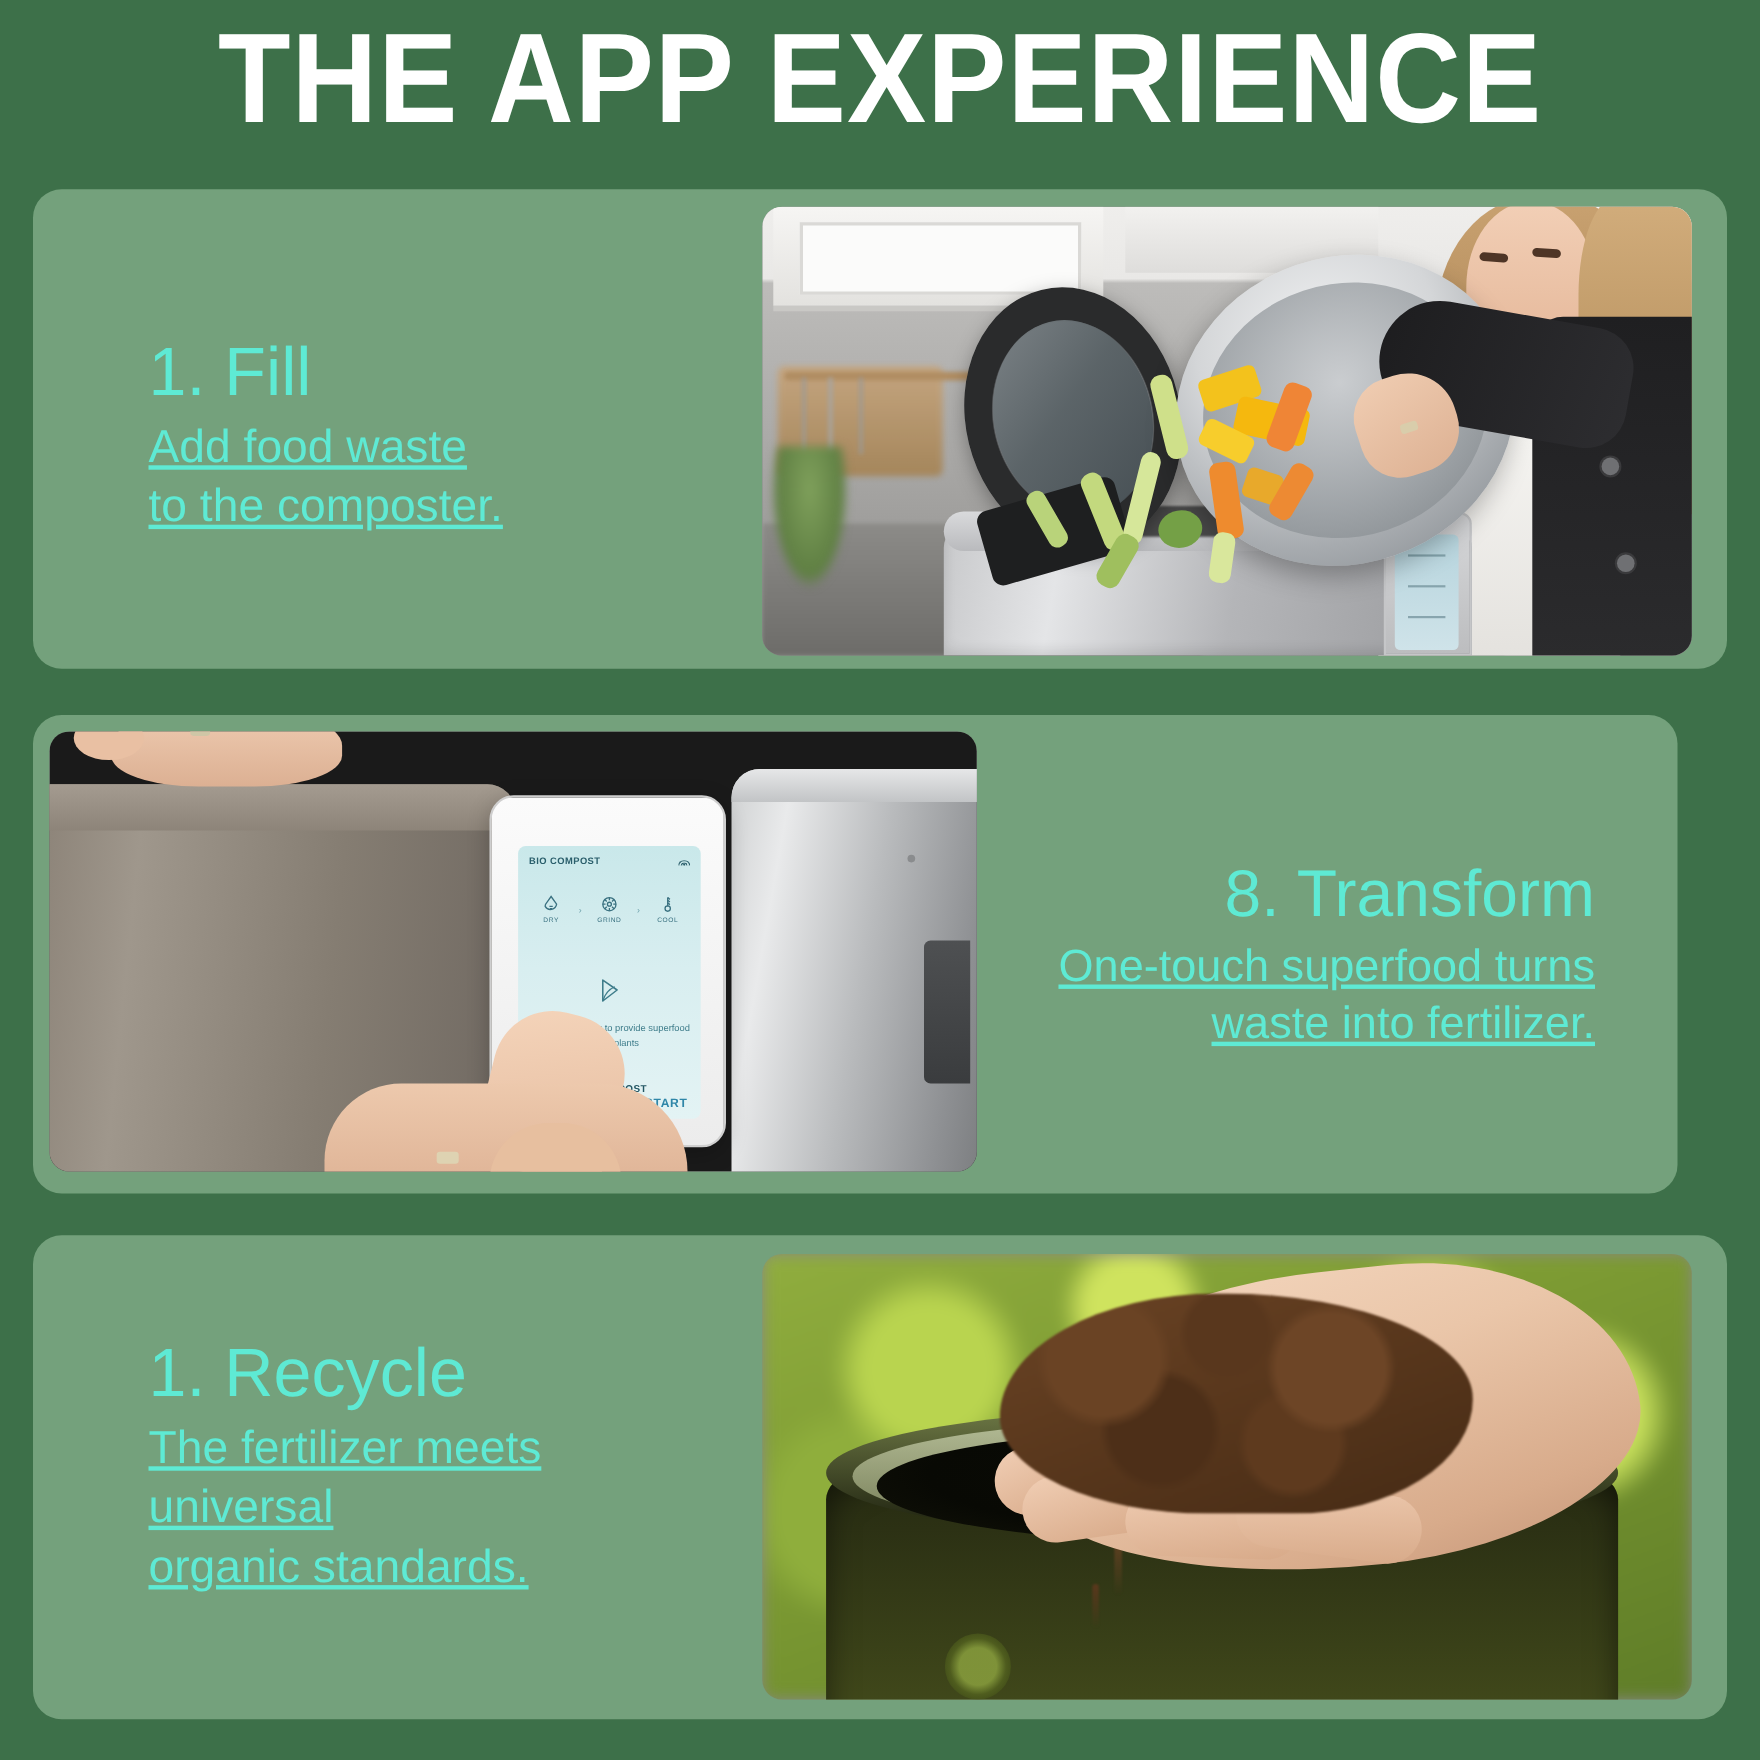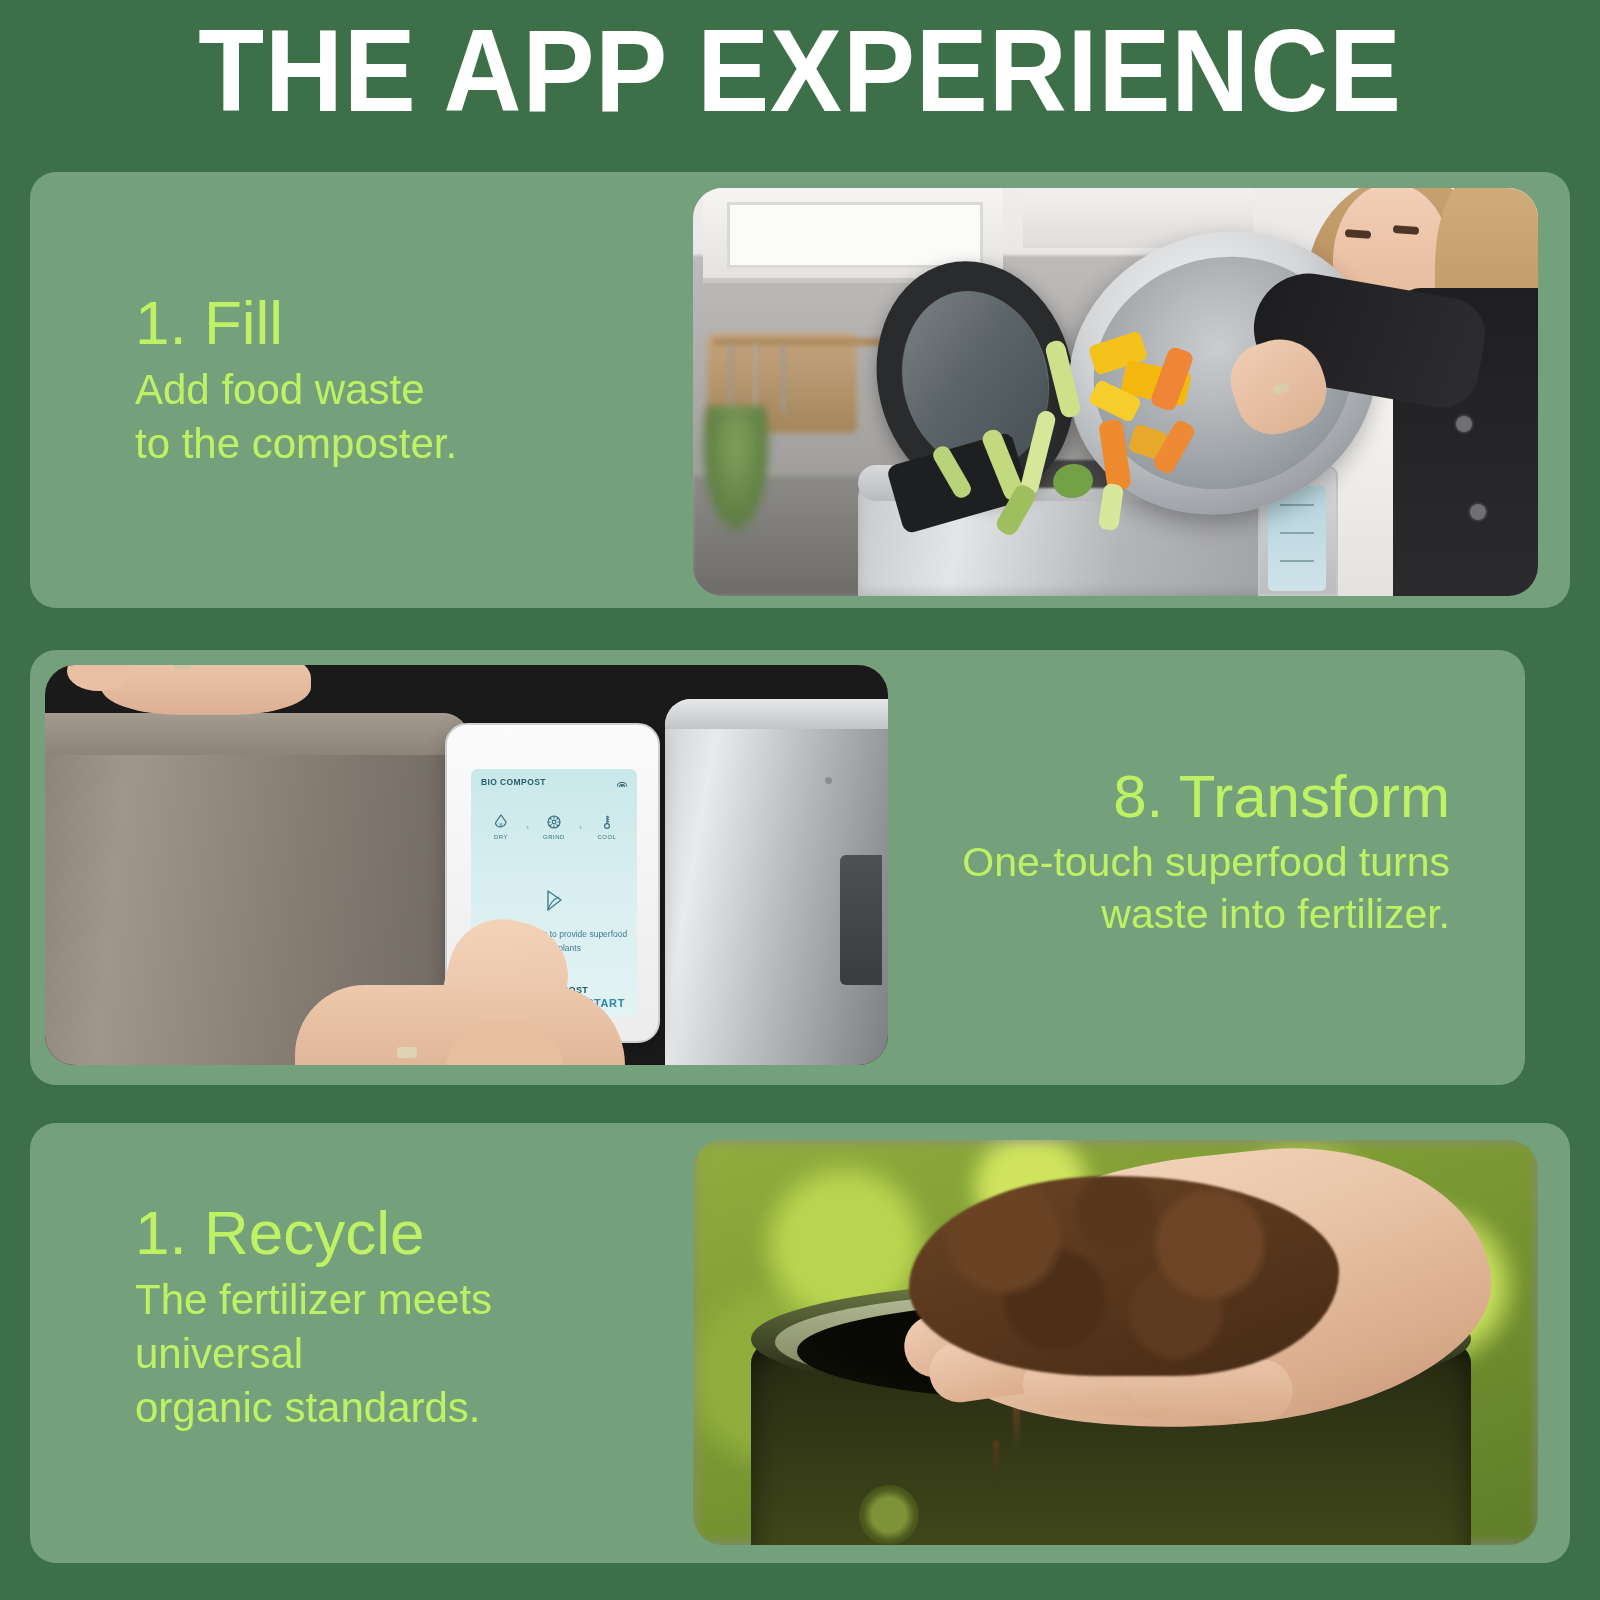--- a/index.html
+++ b/index.html
@@ -38,45 +38,46 @@
     position:absolute;
     background:#74a17c;
     border-radius:26px;
     overflow:hidden;
   }
   #card-1{ left:30px;  top:172px;  width:1540px; height:436px; }
   #card-2{ left:30px;  top:650px;  width:1495px; height:435px; }
   #card-3{ left:30px;  top:1123px; width:1540px; height:440px; }
 
   
-  .txt{ position:absolute; color:#bef264; }
+  .txt{ position:absolute; color:#5eead4;margin-top:16px; }
   .step-title{
     font-size:62px;
     font-weight:normal;
     line-height:1.05;
     white-space:nowrap;
   }
   .step-desc{
     font-size:42px;
     font-weight:normal;
     line-height:1.28;
     margin-top:8px;
     white-space:pre-line;
+    text-decoration:underline;
   }
 
   #text-1{ left:135px; top:290px; text-align:left;  width:520px; }
   #text-2{ left:870px; top:765px; text-align:right; width:580px; }
   #text-3{ left:135px; top:1200px;text-align:left;  width:530px; }
   #text-2 .step-title{ font-size:60px; }
   #text-2 .step-desc{ font-size:41px; }
 
   
   .photo{
     position:absolute;
-    border-radius:30px;
+    border-radius:18px;
     overflow:hidden;
     background:#888;
     padding-left:44px;
   }
   #photo-1{ left:693px; top:188px;  width:845px; height:408px; }
   #photo-2{ left:45px;  top:665px;  width:843px; height:400px; }
   #photo-3{ left:693px; top:1140px; width:845px; height:405px; }
   .ph-inner{ position:absolute; inset:0; }
 
   

